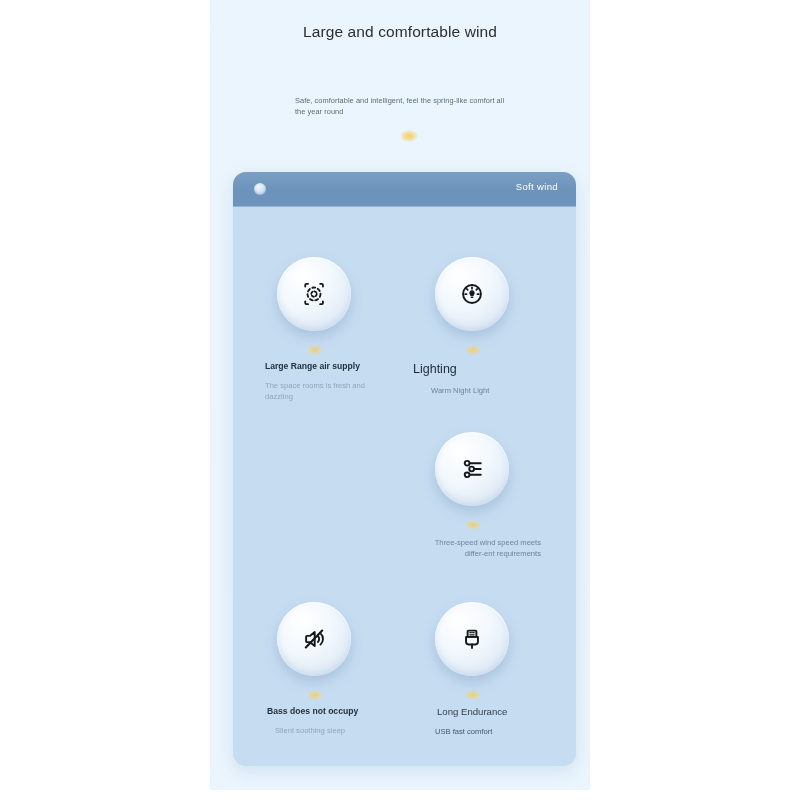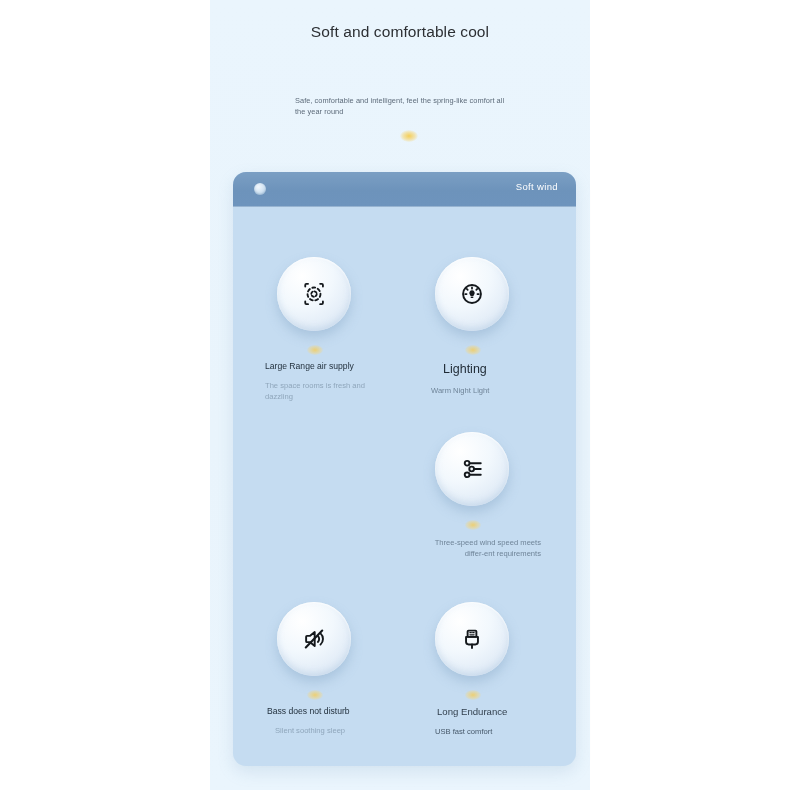--- a/index.html
+++ b/index.html
@@ -157,21 +157,21 @@
     margin-top: 14px;
     margin-left: 52px;
     width: 16px;
     height: 10px;
     background: radial-gradient(ellipse at 50% 50%, rgba(243,205,95,.85) 0%, rgba(246,214,120,.45) 48%, rgba(246,214,120,0) 78%);
     border-radius: 50%;
   }
   .cell-title {
     margin-top: 6px;
     font-size: 8.6px;
-    font-weight: normal;
+    font-weight: bold;
     line-height: 1.35;
     color: #23313e;
     width: 110px;
   }
   .cell-title.plain {
     font-weight: normal;
     font-size: 9.6px;
     color: #33414f;
   }
   .cell-title.big {
@@ -185,40 +185,40 @@
     line-height: 1.45;
     color: #8fa6bb;
     width: 112px;
   }
   .cell-desc.dark  { color: #46586a; }
   .cell-desc.mid   { color: #6f8498; }
 
   
   .t-off-a .cell-title { margin-left: 10px; }
   .t-off-a .cell-desc  { margin-left: 10px; }
-  .t-off-b .cell-title { margin-left: 30px; }
+  .t-off-b .cell-title { margin-left: 0; }
   .t-off-b .cell-desc  { margin-left: 18px; }
   .t-off-c .cell-title { margin-left: 14px; }
   .t-off-c .cell-desc  { margin-left: 14px; }
   .t-off-d .cell-title { margin-left: 16px; }
   .t-off-d .cell-desc  { margin-left: 16px; text-align: right; }
   .t-off-e .cell-title { margin-left: 12px; }
   .t-off-e .cell-desc  { margin-left: 20px; }
   .t-off-f .cell-title { margin-left: 24px; }
   .t-off-f .cell-desc  { margin-left: 22px; }
 </style>
 </head>
 <body>
 
 <div id="stage">
 
   <div id="page-panel"></div>
 
   <div id="hero">
-    <div class="hero-kicker">Soft and comfortable cool</div>
+    <div class="hero-kicker">Large and comfortable wind</div>
     <div class="hero-sub">Safe, comfortable and intelligent, feel the spring-like comfort all the year round</div>
     <div class="hero-spark"></div>
   </div>
 
   <div id="device-card">
 
     <div id="card-topbar">
       <div id="card-lens"></div>
       <div id="card-topbar-label">Soft wind</div>
     </div>
@@ -275,21 +275,21 @@
       <div class="feature-cell feature-col-left feature-row-3 t-off-e">
         <div class="icon-bubble">
           <svg width="28" height="28" viewBox="0 0 32 32" fill="none" stroke="#14181c" stroke-width="2.2" stroke-linecap="round" stroke-linejoin="round">
             <path d="M8 12.4h3.6L16.8 8v16l-5.2-4.4H8a1 1 0 0 1-1-1v-5.2a1 1 0 0 1 1-1z"></path>
             <path d="M20.4 12.6a4.6 4.6 0 0 1 0 6.8"></path>
             <path d="M23.4 9.6a8.6 8.6 0 0 1 0 12.8"></path>
             <path d="M6.6 25.6 25.4 6.4" stroke-width="2.4"></path>
           </svg>
         </div>
         <div class="cell-spark"></div>
-        <div class="cell-title">Bass does not disturb</div>
+        <div class="cell-title">Bass does not occupy</div>
         <div class="cell-desc">Silent soothing sleep</div>
       </div>
 
       <div class="feature-cell feature-col-right feature-row-3 t-off-f">
         <div class="icon-bubble">
           <svg width="28" height="28" viewBox="0 0 32 32" fill="none" stroke="#14181c" stroke-width="2.2" stroke-linejoin="round" stroke-linecap="round">
             <rect x="11" y="6.4" width="10" height="7.2" rx="1"></rect>
             <path d="M13.6 8.8h1.6M16.8 8.8h1.6M13.6 11.2h4.8" stroke-width="1.5"></path>
             <path d="M9.2 13.6h13.6v5.6a3 3 0 0 1-3 3h-7.6a3 3 0 0 1-3-3z"></path>
             <path d="M16 22.2v4.2"></path>

